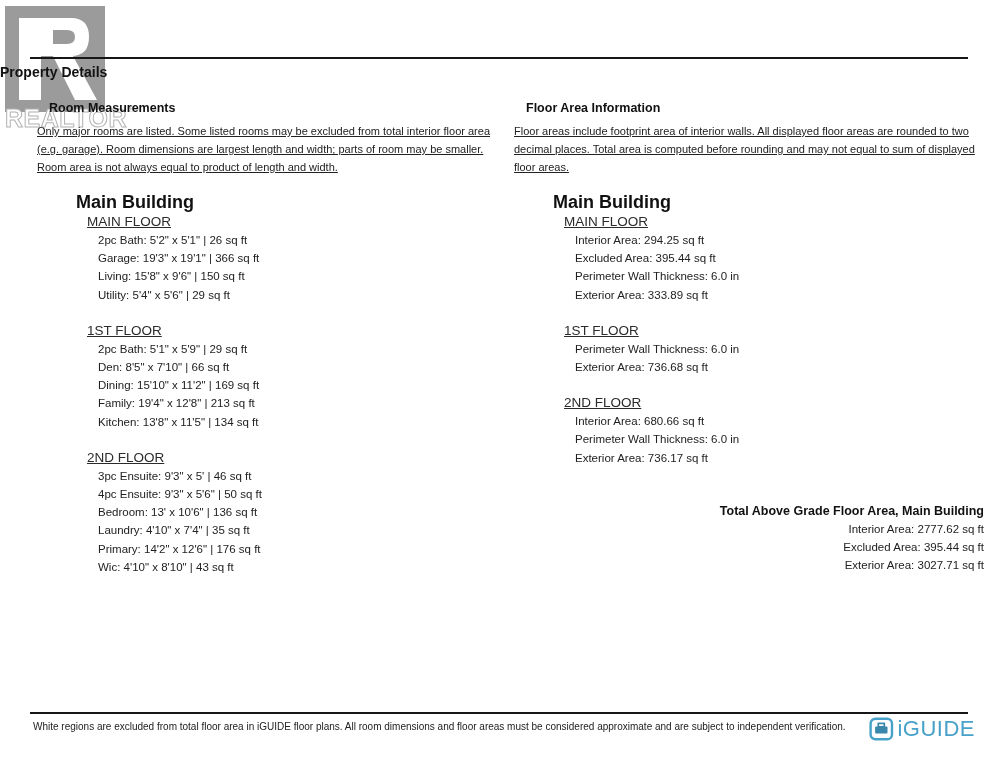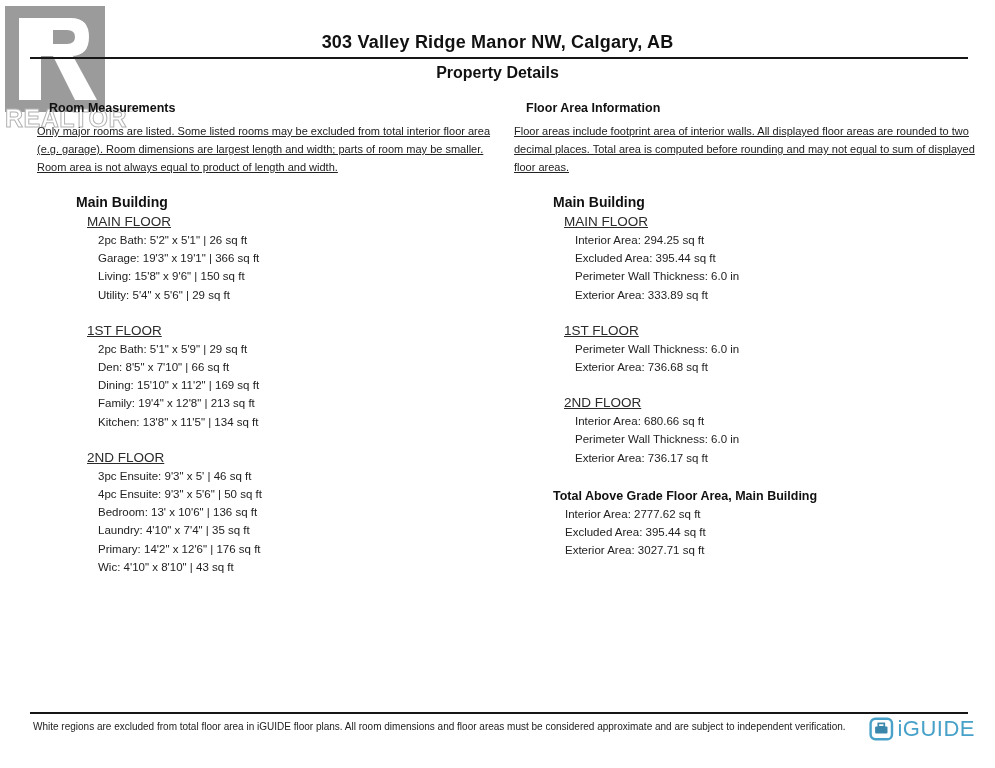--- a/index.html
+++ b/index.html
@@ -8,35 +8,35 @@
     font-family:"Liberation Sans", sans-serif;color:#1e1e1e;
   }
   
   .realtor-logo{position:absolute;left:5px;top:6px;z-index:1;}
   .page-title{
     position:absolute;left:0;right:0;top:32px;text-align:center;z-index:2;
     font-size:18px;font-weight:bold;letter-spacing:0.2px;color:#111;
   }
   .title-rule{position:absolute;left:30px;top:57px;width:938px;height:2px;background:#161616;z-index:3;}
   .page-subtitle{
-    position:absolute;left:0;right:0;top:64px;text-align:center;z-index:2;
-    font-size:16px;font-weight:bold;color:#111;
+    position:absolute;left:0;right:0;top:64px;z-index:2;
+    font-size:14px;font-weight:bold;color:#111;
   }
   
   .col{position:absolute;top:101px;z-index:2;}
   .col-left{left:37px;width:470px;}
   .col-right{left:514px;width:470px;}
   .col h2{margin:0;font-size:12.5px;font-weight:bold;color:#111;line-height:14px;padding-left:12px;}
   .desc{margin-top:7px;}
   .desc-line{font-size:11px;line-height:18px;white-space:nowrap;color:#222;text-decoration:underline;}
-  .building{margin:17px 0 2px 39px;font-size:14px;font-weight:bold;color:#111;line-height:18px;}
+  .building{margin:17px 0 2px 39px;font-size:18px;font-weight:bold;color:#111;line-height:18px;}
   .floor-group + .floor-group{margin-top:18px;}
   .floor-label{margin-left:50px;font-size:13.5px;line-height:18px;color:#2b2b2b;text-decoration:underline;}
   .entry{margin-left:61px;font-size:11.5px;line-height:18.2px;white-space:nowrap;color:#222;}
-  .total-section{margin-top:20px;}
+  .total-section{margin-top:35px;text-align:right;}
   .total-heading{margin-left:39px;font-size:12.5px;font-weight:bold;line-height:18px;color:#111;}
   .total-section .entry{margin-left:51px;}
   
   .footer-rule{position:absolute;left:30px;top:712px;width:938px;height:2px;background:#161616;z-index:2;}
   .footer-text{position:absolute;left:33px;top:721px;font-size:10px;color:#222;white-space:nowrap;z-index:2;}
   .iguide-logo{
     position:absolute;right:20px;top:717px;display:flex;align-items:center;gap:3px;z-index:2;
   }
   .iguide-wordmark{font-size:22px;letter-spacing:0.5px;color:#47a1c9;line-height:24px;}
 </style>
@@ -49,21 +49,20 @@
     <svg width="140" height="134" viewBox="0 0 140 134">
       <rect x="0" y="0" width="100" height="106" fill="#9b9b9b"></rect>
       <rect x="14" y="12" width="22" height="82" fill="#ffffff"></rect>
       <path fill="#ffffff" fill-rule="evenodd" d="M36,12 H66 Q84,12 84,31 Q84,50 66,50 H36 Z M48,24 H62 Q70,24 70,31 Q70,38 62,38 H48 Z"></path>
       <path fill="#ffffff" d="M48,50 H68 L92,94 H70 Z"></path>
       <text x="0" y="121" font-size="25" font-weight="bold" letter-spacing="0.5" fill="#ffffff" stroke="#b3b3b3" stroke-width="1">REALTOR</text>
       <text x="123" y="106" font-size="9" fill="#b3b3b3">®</text>
     </svg>
   </div>
 
-  <div class="page-title">303 Valley Ridge Manor NW, Calgary, AB</div>
   <div class="title-rule"></div>
   <div class="page-subtitle">Property Details</div>
 
   <section class="col col-left">
     <h2>Room Measurements</h2>
     <div class="desc">
       <div class="desc-line">Only major rooms are listed. Some listed rooms may be excluded from total interior floor area</div>
       <div class="desc-line">(e.g. garage). Room dimensions are largest length and width; parts of room may be smaller.</div>
       <div class="desc-line">Room area is not always equal to product of length and width.</div>
     </div>

